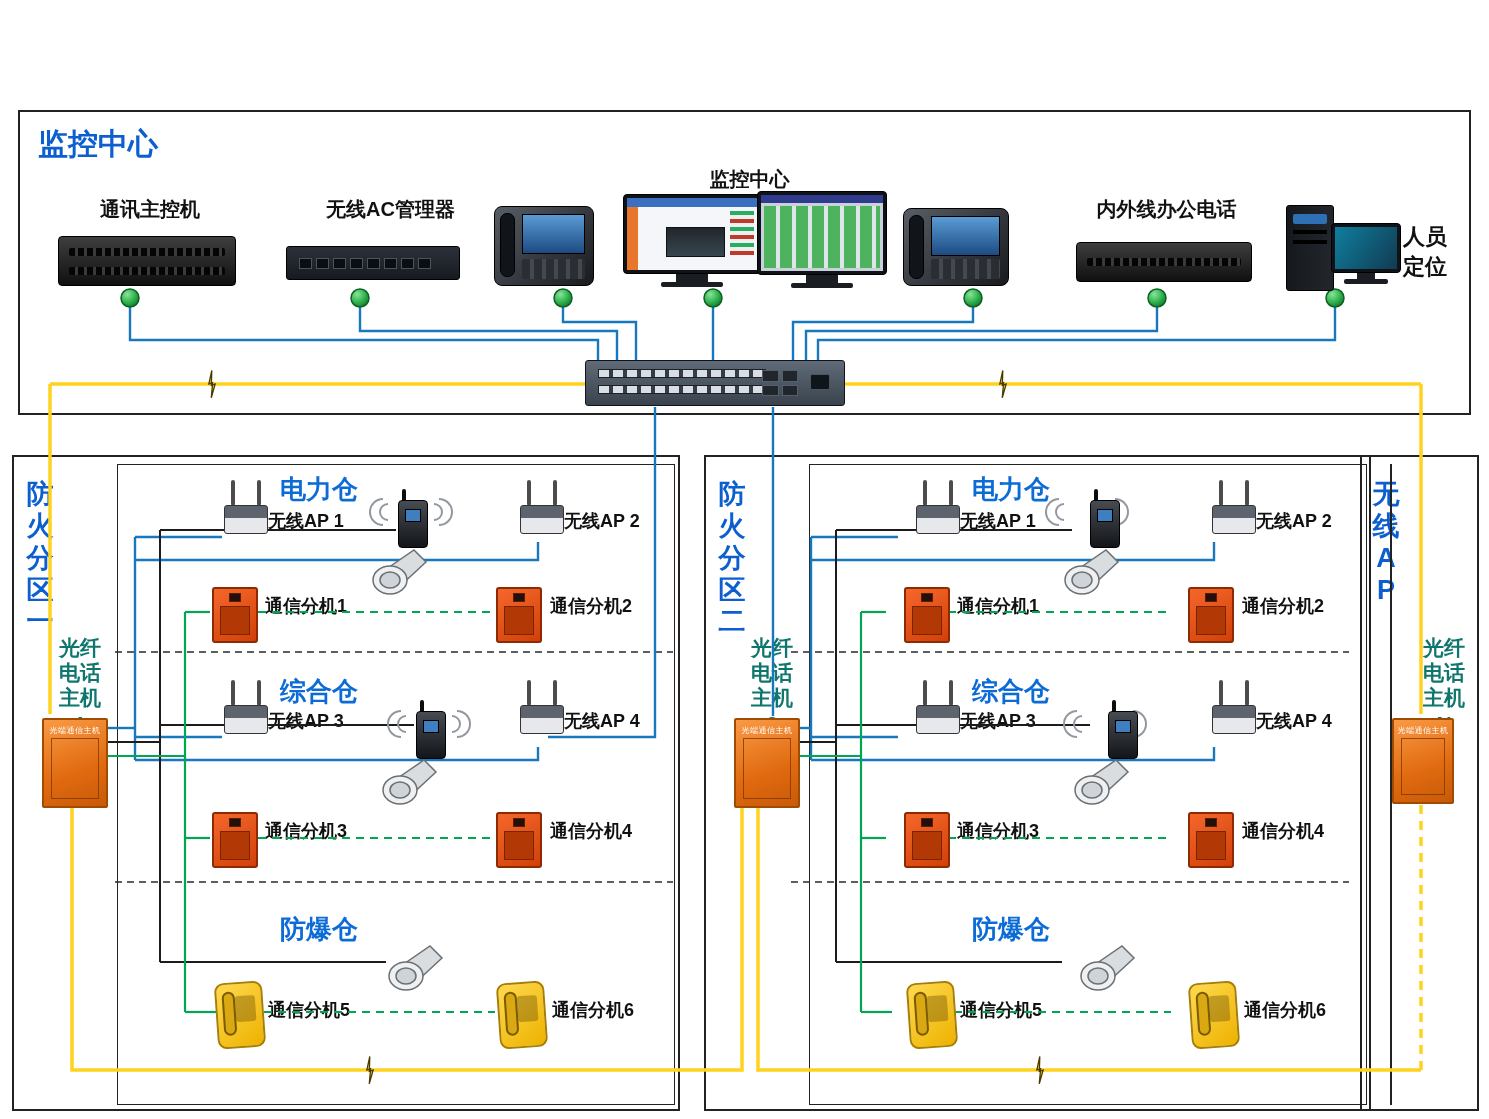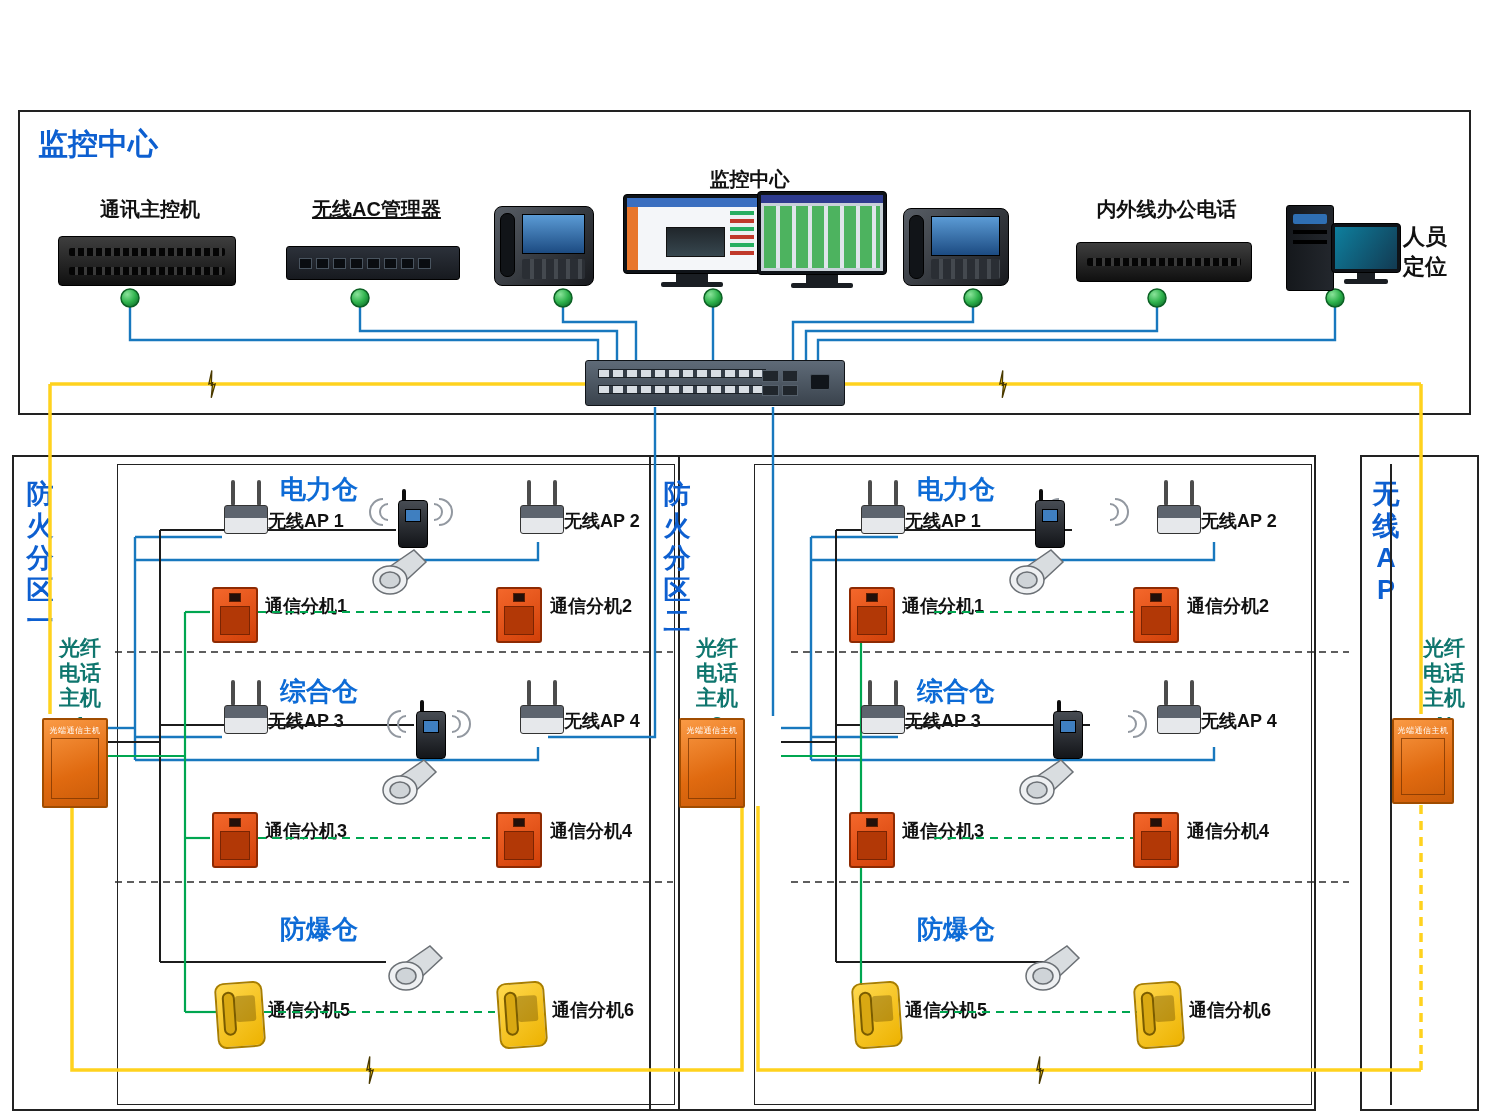--- a/index.html
+++ b/index.html
@@ -253,21 +253,21 @@
           <path d="M0,-8 a8,8 0 0 1 0,16"></path>
           <path d="M5,-13 a13,13 0 0 1 0,26"></path>
         </g>
     </g>
   </svg>
 
   <div class="panel" style="left:18px; top:110px; width:1453px; height:305px;"></div>
   <div class="mc-label" style="left:38px; top:124px;">监控中心</div>
 
   <div class="lbl" style="left:70px; top:196px; width:160px;">通讯主控机</div>
-  <div class="lbl" style="left:284px; top:196px; width:185px;text-decoration:underline;">无线AC管理器</div>
+  <div class="lbl" style="left:298px; top:196px; width:185px;">无线AC管理器</div>
   <div class="lbl" style="left:662px; top:166px; width:175px;">监控中心</div>
   <div class="lbl" style="left:1074px; top:196px; width:185px;">内外线办公电话</div>
   <div class="lbl" style="left:1392px; top:222px; width:66px; font-size:22px;">人员
 定位</div>
 
   <div class="rackdev dev" style="left:58px; top:236px; width:178px; height:50px;">
     <div class="vent"></div>
     <div class="vent"></div>
   </div>
 
@@ -450,21 +450,21 @@
         <div class="ykeypad"></div>
     </div>
     <div class="dev-lbl" style="left:254px; top:541px;">通信分机5</div>
     <div class="yphone dev" style="left:484px; top:525px;">
       <div class="yhandset"></div>
         <div class="ykeypad"></div>
     </div>
     <div class="dev-lbl" style="left:538px; top:541px;">通信分机6</div>
   </div>
 
-  <div class="zone-box" style="left:649px; top:455px; width:667px; height:656px;">
+  <div class="zone-box" style="left:704px; top:455px; width:667px; height:656px;">
     <div class="zone-vlabel" style="left:8px; top:22px;">防火分区二</div>
     <div class="inner-box" style="left:103px; top:7px; width:558px; height:641px;"></div>
     <div class="host-lbl" style="left:34px; top:178px; width:64px;">光纤
 电话
 主机
 2</div>
     <div class="cabinet" style="left:28px; top:261px; width:66px; height:90px;">
       <div class="cab-text">光端通信主机</div>
       <div class="cab-door"></div>
     </div>

